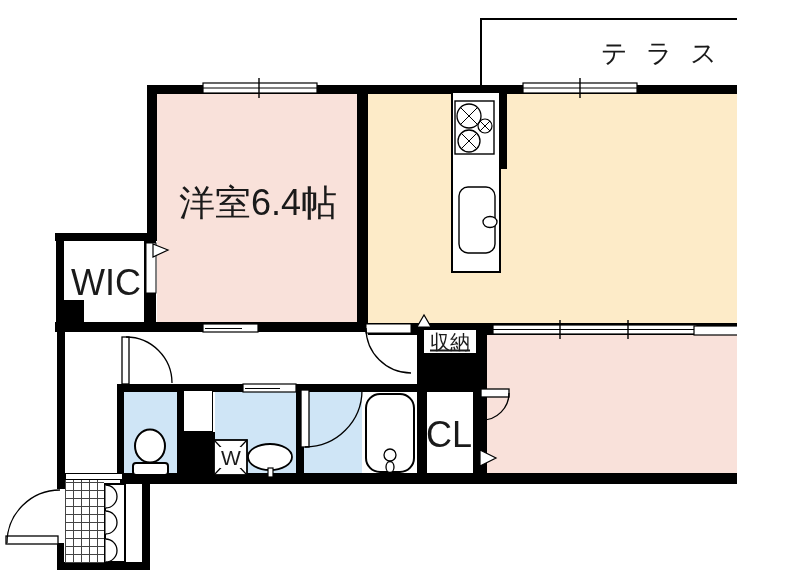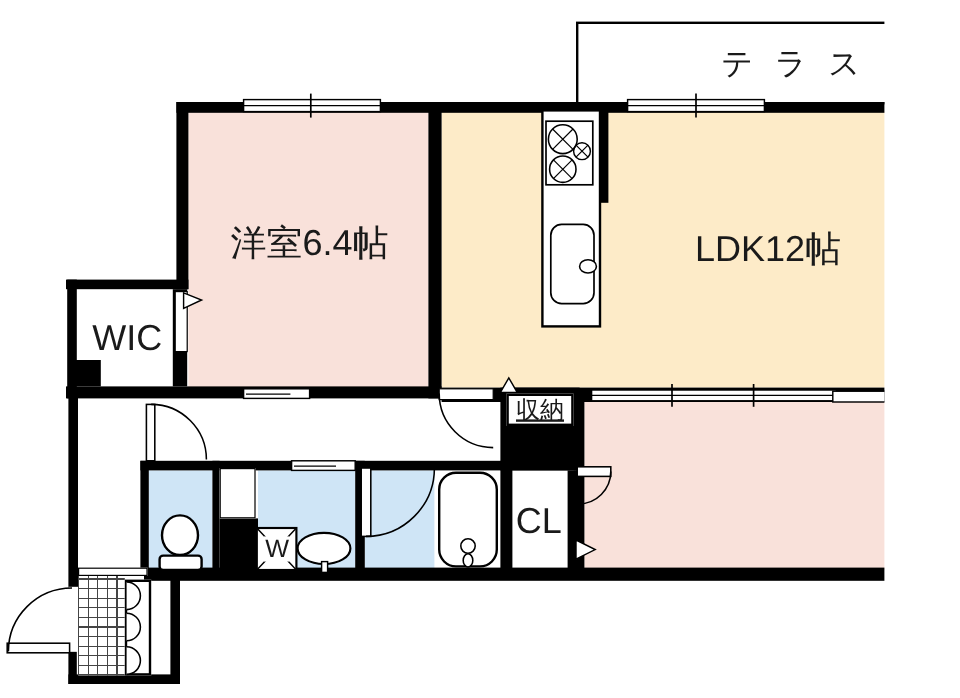--- a/index.html
+++ b/index.html
@@ -12,21 +12,21 @@
   .wall{position:absolute;background:#000;z-index:2;}
   .panel{position:absolute;background:#fff;box-sizing:border-box;z-index:3;}
   .tile{
     position:absolute;z-index:3;background-color:#fff;
     background-image:
       repeating-linear-gradient(0deg,#444 0,#444 1px,transparent 1px,transparent 8px),
       repeating-linear-gradient(90deg,#444 0,#444 1px,transparent 1px,transparent 8px);
   }
   svg.overlay{position:absolute;left:0;top:0;z-index:4;}
   .label{position:absolute;z-index:5;white-space:nowrap;transform:translate(-50%,-50%);}
-  .lab-room{font-size:30px;}
+  .lab-room{font-size:36px;}
   .lab-terrace{font-size:26px;letter-spacing:18px;}
   .lab-storage{font-size:20px;text-decoration:underline;}
   .lab-washer{font-size:21px;}
 </style>
 </head>
 <body>
 
 <div id="plan">
 
   <div class="fill" style="left: 157px; top: 93px; width: 200px; height: 231px; background-color: rgb(249, 225, 218);"></div>
@@ -170,19 +170,18 @@
 
     <g>
       <rect x="366" y="394" width="48" height="78" rx="14" fill="#fff" stroke="#000" stroke-width="2"></rect>
       <circle cx="390" cy="455" r="6" fill="#fff" stroke="#000" stroke-width="1.3"></circle>
       <ellipse cx="390" cy="467" rx="4" ry="5.5" fill="#fff" stroke="#000" stroke-width="1.3"></ellipse>
     </g>
   </svg>
 
   <div class="label lab-terrace" style="left:668px;top:53px;">テラス</div>
   <div class="label lab-room" style="left:258px;top:203px;">洋室6.4帖</div>
-  <div class="label lab-room" style="left:640px;top:208px;">LDK12帖</div>
   <div class="label lab-room" style="left:106px;top:283px;">WIC</div>
   <div class="label lab-storage" style="left:450px;top:342px;">収納</div>
   <div class="label lab-room" style="left:449px;top:435px;">CL</div>
   <div class="label lab-washer" style="left:231px;top:458px;">W</div>
 
 </div>
 
 </body></html>

